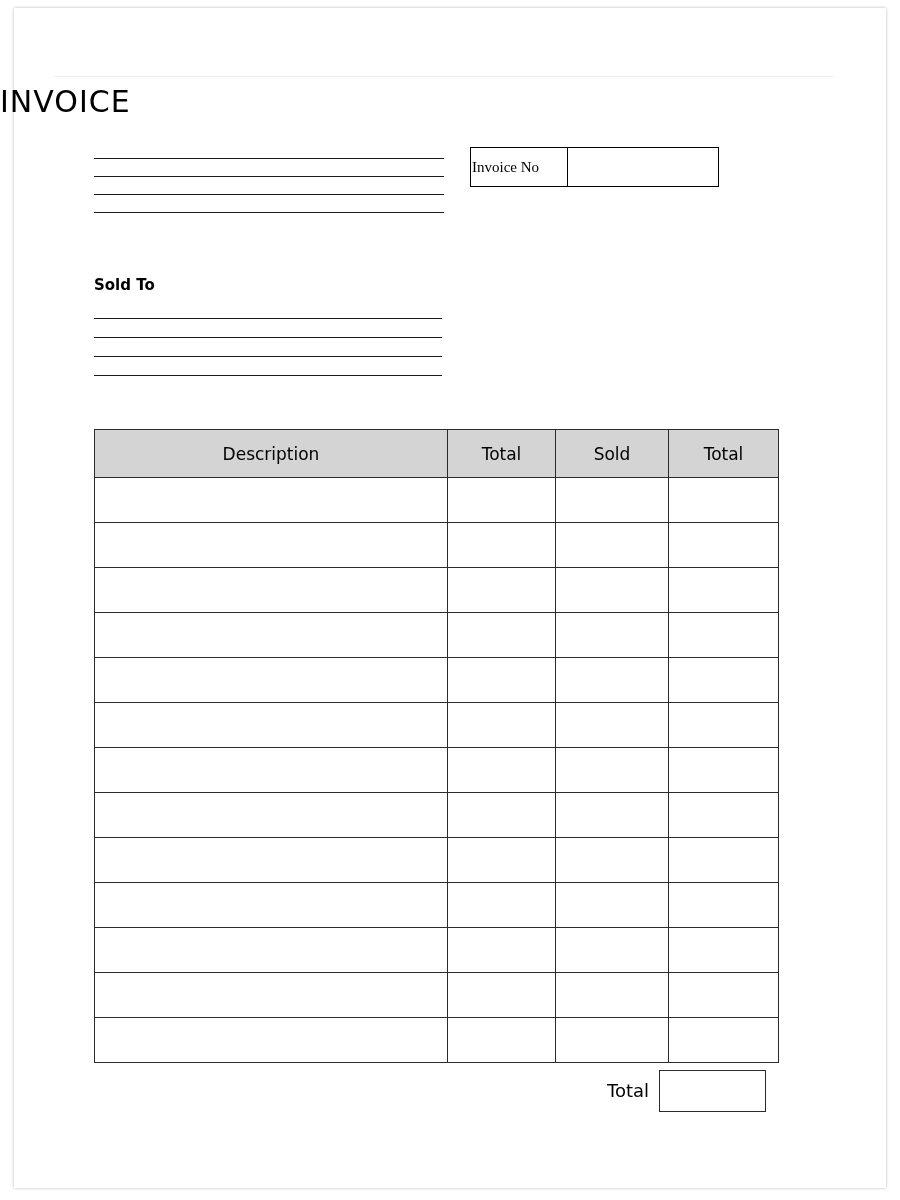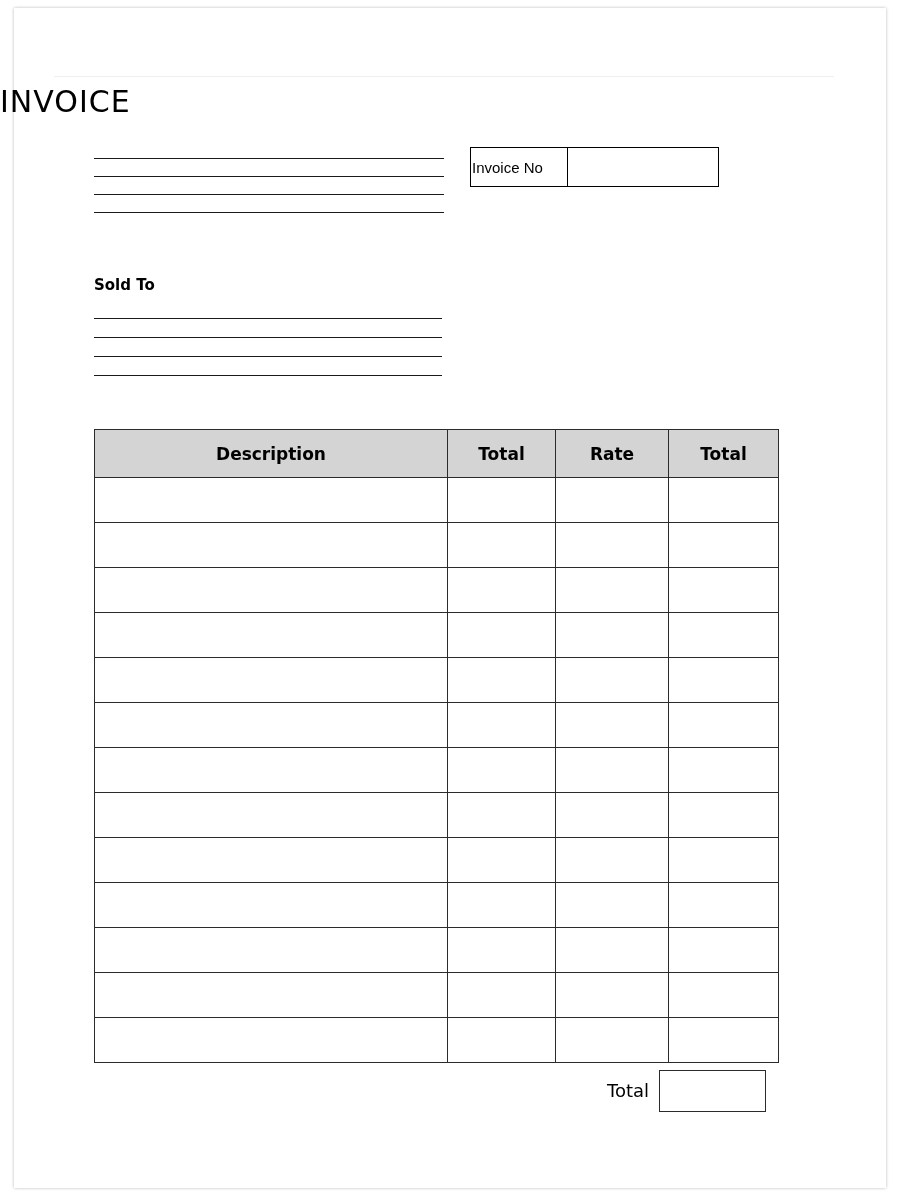--- a/index.html
+++ b/index.html
@@ -80,21 +80,21 @@
     border-collapse: collapse;
     font-size: 15px;
   }
   .meta-table td {
     border: 1.5px solid #000000;
     height: 36px;
     vertical-align: middle;
   }
   .meta-label {
     width: 94px;
-    font-family: Liberation Sans, sans-serif;
+    font-family: Liberation Serif, serif;
     font-size: 15px;
   }
   .meta-value {
     width: 148px;
   }
 
   
   .sold-to-label {
     position: absolute;
     left: 80px;
@@ -118,21 +118,21 @@
     top: 421px;
     border-collapse: collapse;
     table-layout: fixed;
   }
   .items-table th,
   .items-table td {
     border: 1.6px solid #2b2b2b;
   }
   .items-table thead th {
     background: #d4d4d4;
-    font-weight: bold;
+    font-weight: normal;
     font-size: 17px;
     height: 45px;
     text-align: center;
   }
   .items-table tbody td {
     height: 42px;
   }
   .col-desc { width: 350px; }
   .col-hours { width: 105px; }
   .col-rate  { width: 110px; }
@@ -194,21 +194,21 @@
     <div class="rule-line"></div>
     <div class="rule-line"></div>
     <div class="rule-line"></div>
   </div>
 
   <table class="items-table">
     <thead>
       <tr>
         <th class="col-desc">Description</th>
         <th class="col-hours">Total</th>
-        <th class="col-rate">Rate</th>
+        <th class="col-rate">Sold</th>
         <th class="col-total">Total</th>
       </tr>
     </thead>
     <tbody>
       <tr>
         <td></td>
         <td></td>
         <td></td>
         <td></td>
       </tr>

